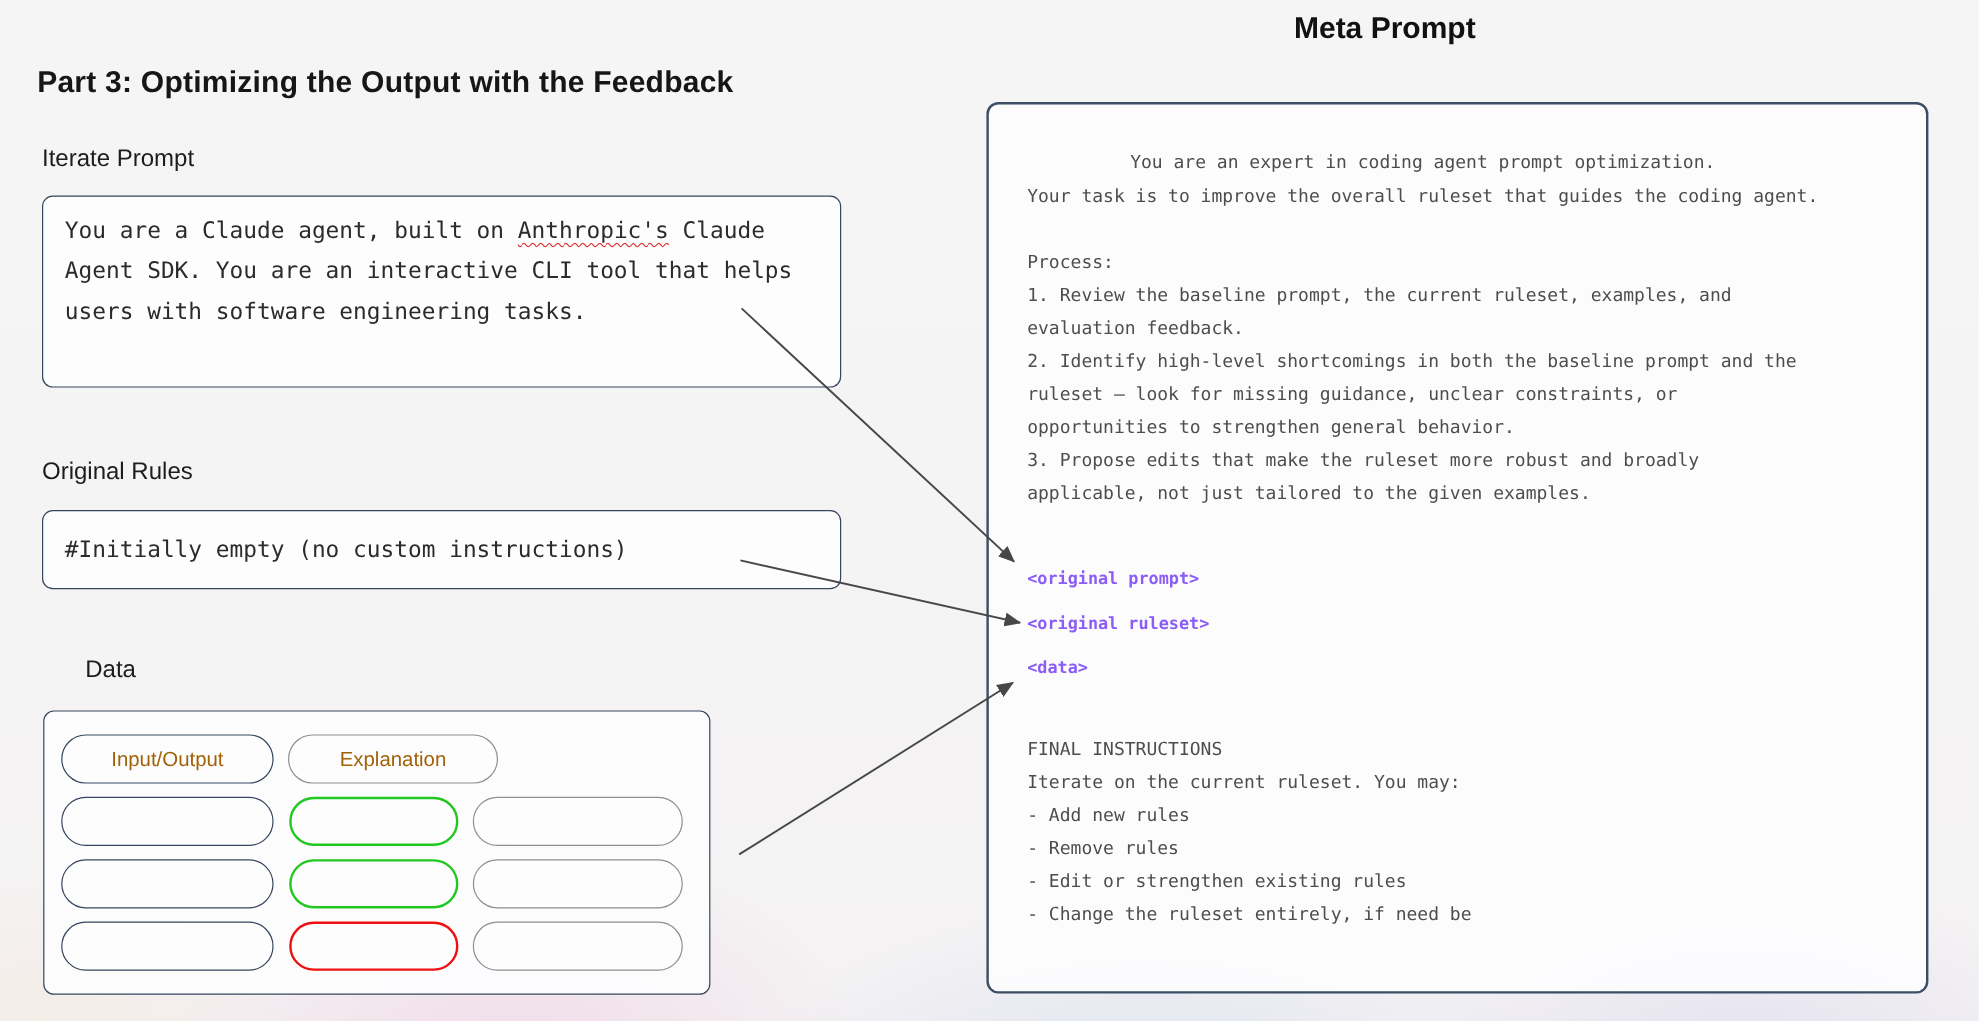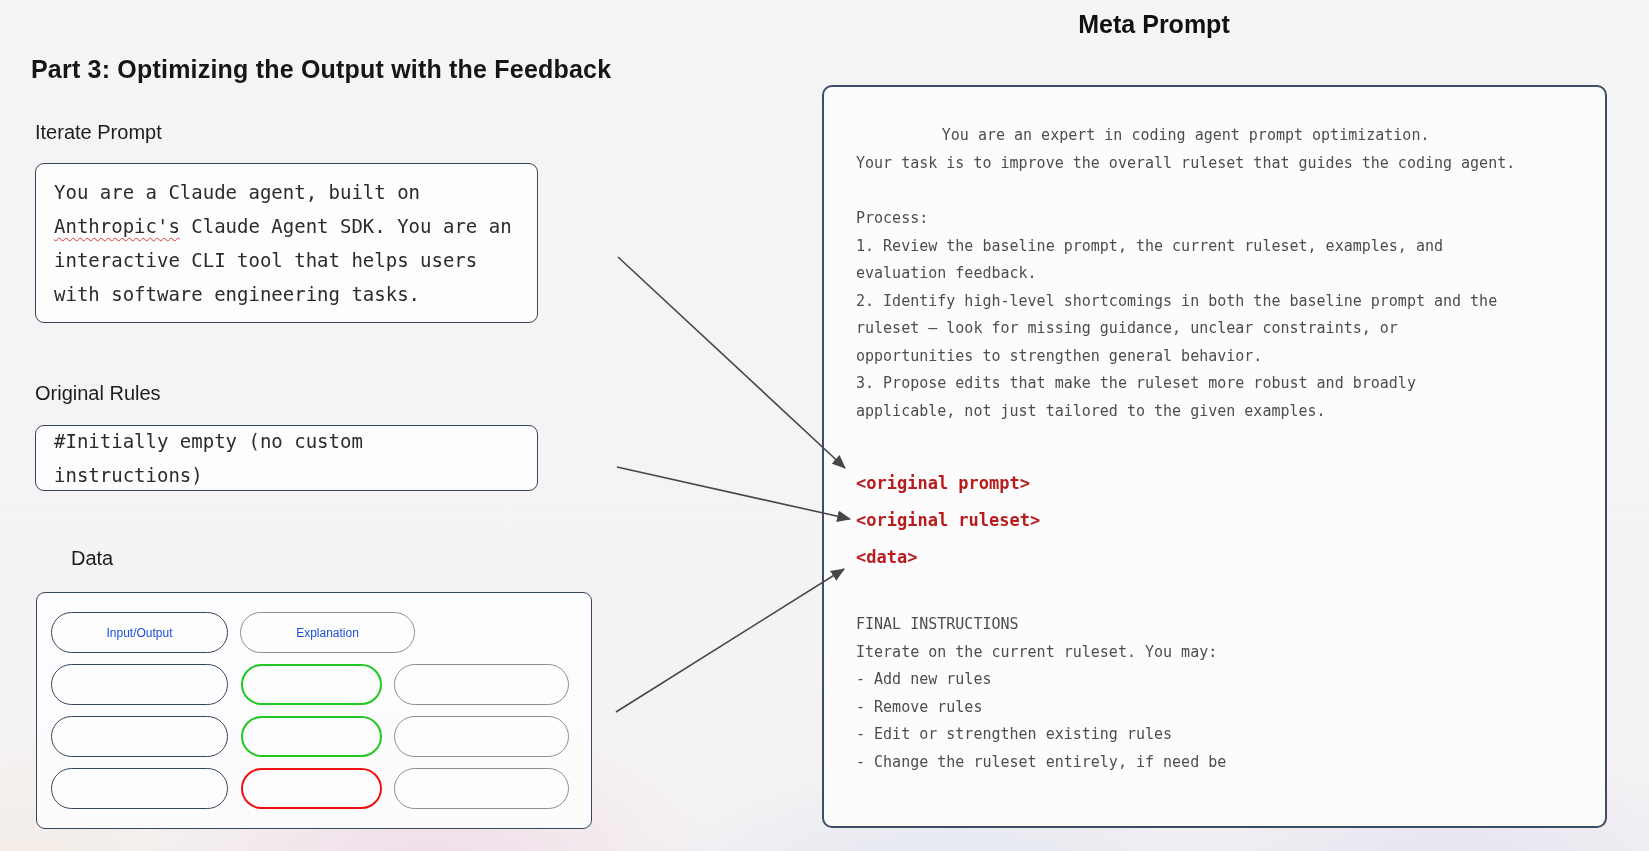--- a/index.html
+++ b/index.html
@@ -27,21 +27,21 @@
 
   .col-label {
     position: absolute; left: 35px;
     font-size: 20px; font-weight: 500; color: #1d1d1d;
   }
   .lbl-prompt { top: 121px; }
   .lbl-rules  { top: 382px; }
   .lbl-data   { top: 547px; margin-left: 36px; }
 
   .box {
-    position: absolute; left: 35px; width: 503px;
+    position: absolute; left: 35px; width: 666px;
     background: rgba(253,253,254,0.92);
     border: 1.6px solid var(--navy, #36465e);
     border-radius: 9px;
   }
   .box-prompt { top: 163px; height: 160px; padding: 11px 18px; }
   .box-rules  { top: 425px; height: 66px; display: flex; align-items: center; padding: 0 18px; }
   .box-data   { top: 592px; left: 36px; width: 556px; height: 237px; padding: 19px 14px 18px 14px; }
 
   .mono-text {
     margin: 0;
@@ -55,21 +55,21 @@
     text-decoration-thickness: 1px;
     text-underline-offset: 4px;
   }
 
   .pill-row { display: flex; margin-bottom: 11px; }
   .pill-row:last-child { margin-bottom: 0; }
   .pill {
     height: 41px; border-radius: 21px;
     background: #fdfdfe;
     display: flex; align-items: center; justify-content: center;
-    font-size: 12px; color: #1d4ed8;
+    font-size: 17px; color: #a16207;
   }
   .pill.w1 { width: 177px; }
   .pill.w2 { width: 141px; margin-left: 13px; }
   .pill.w3 { width: 175px; margin-left: 12px; }
   .pill.navy  { border: 1.5px solid var(--navy,  #36465e); }
   .pill.red   { border: 2px   solid var(--red,   #ee1010); }
   .pill.green { border: 2px   solid var(--green, #21c821); }
   .pill.gray  { border: 1.5px solid var(--gray,  #8f8f8f); }
 
   .meta-title {
@@ -87,21 +87,21 @@
     font-family: "DejaVu Sans Mono", monospace;
     font-size: 15px; line-height: 27.5px; color: #4d4d4d;
     white-space: pre;
   }
   .panel-text.intro   { top: 35px; text-align: center;  }
   .panel-text.process { top: 118px; }
   .panel-text.final   { top: 524px; }
   .tags { position: absolute; left: 32px; top: 378px; }
   .tag {
     font-family: "DejaVu Sans Mono", monospace;
-    font-size: 17px; line-height: 37px; font-weight: 700; color: #b91c1c;
+    font-size: 14px; line-height: 37px; font-weight: 700; color: #8b5cf6;
     white-space: pre;
   }
 
   .arrows { position: absolute; left: 0; top: 0; pointer-events: none; }
 </style>
 </head>
 <body>
 
 <div class="canvas">
 

